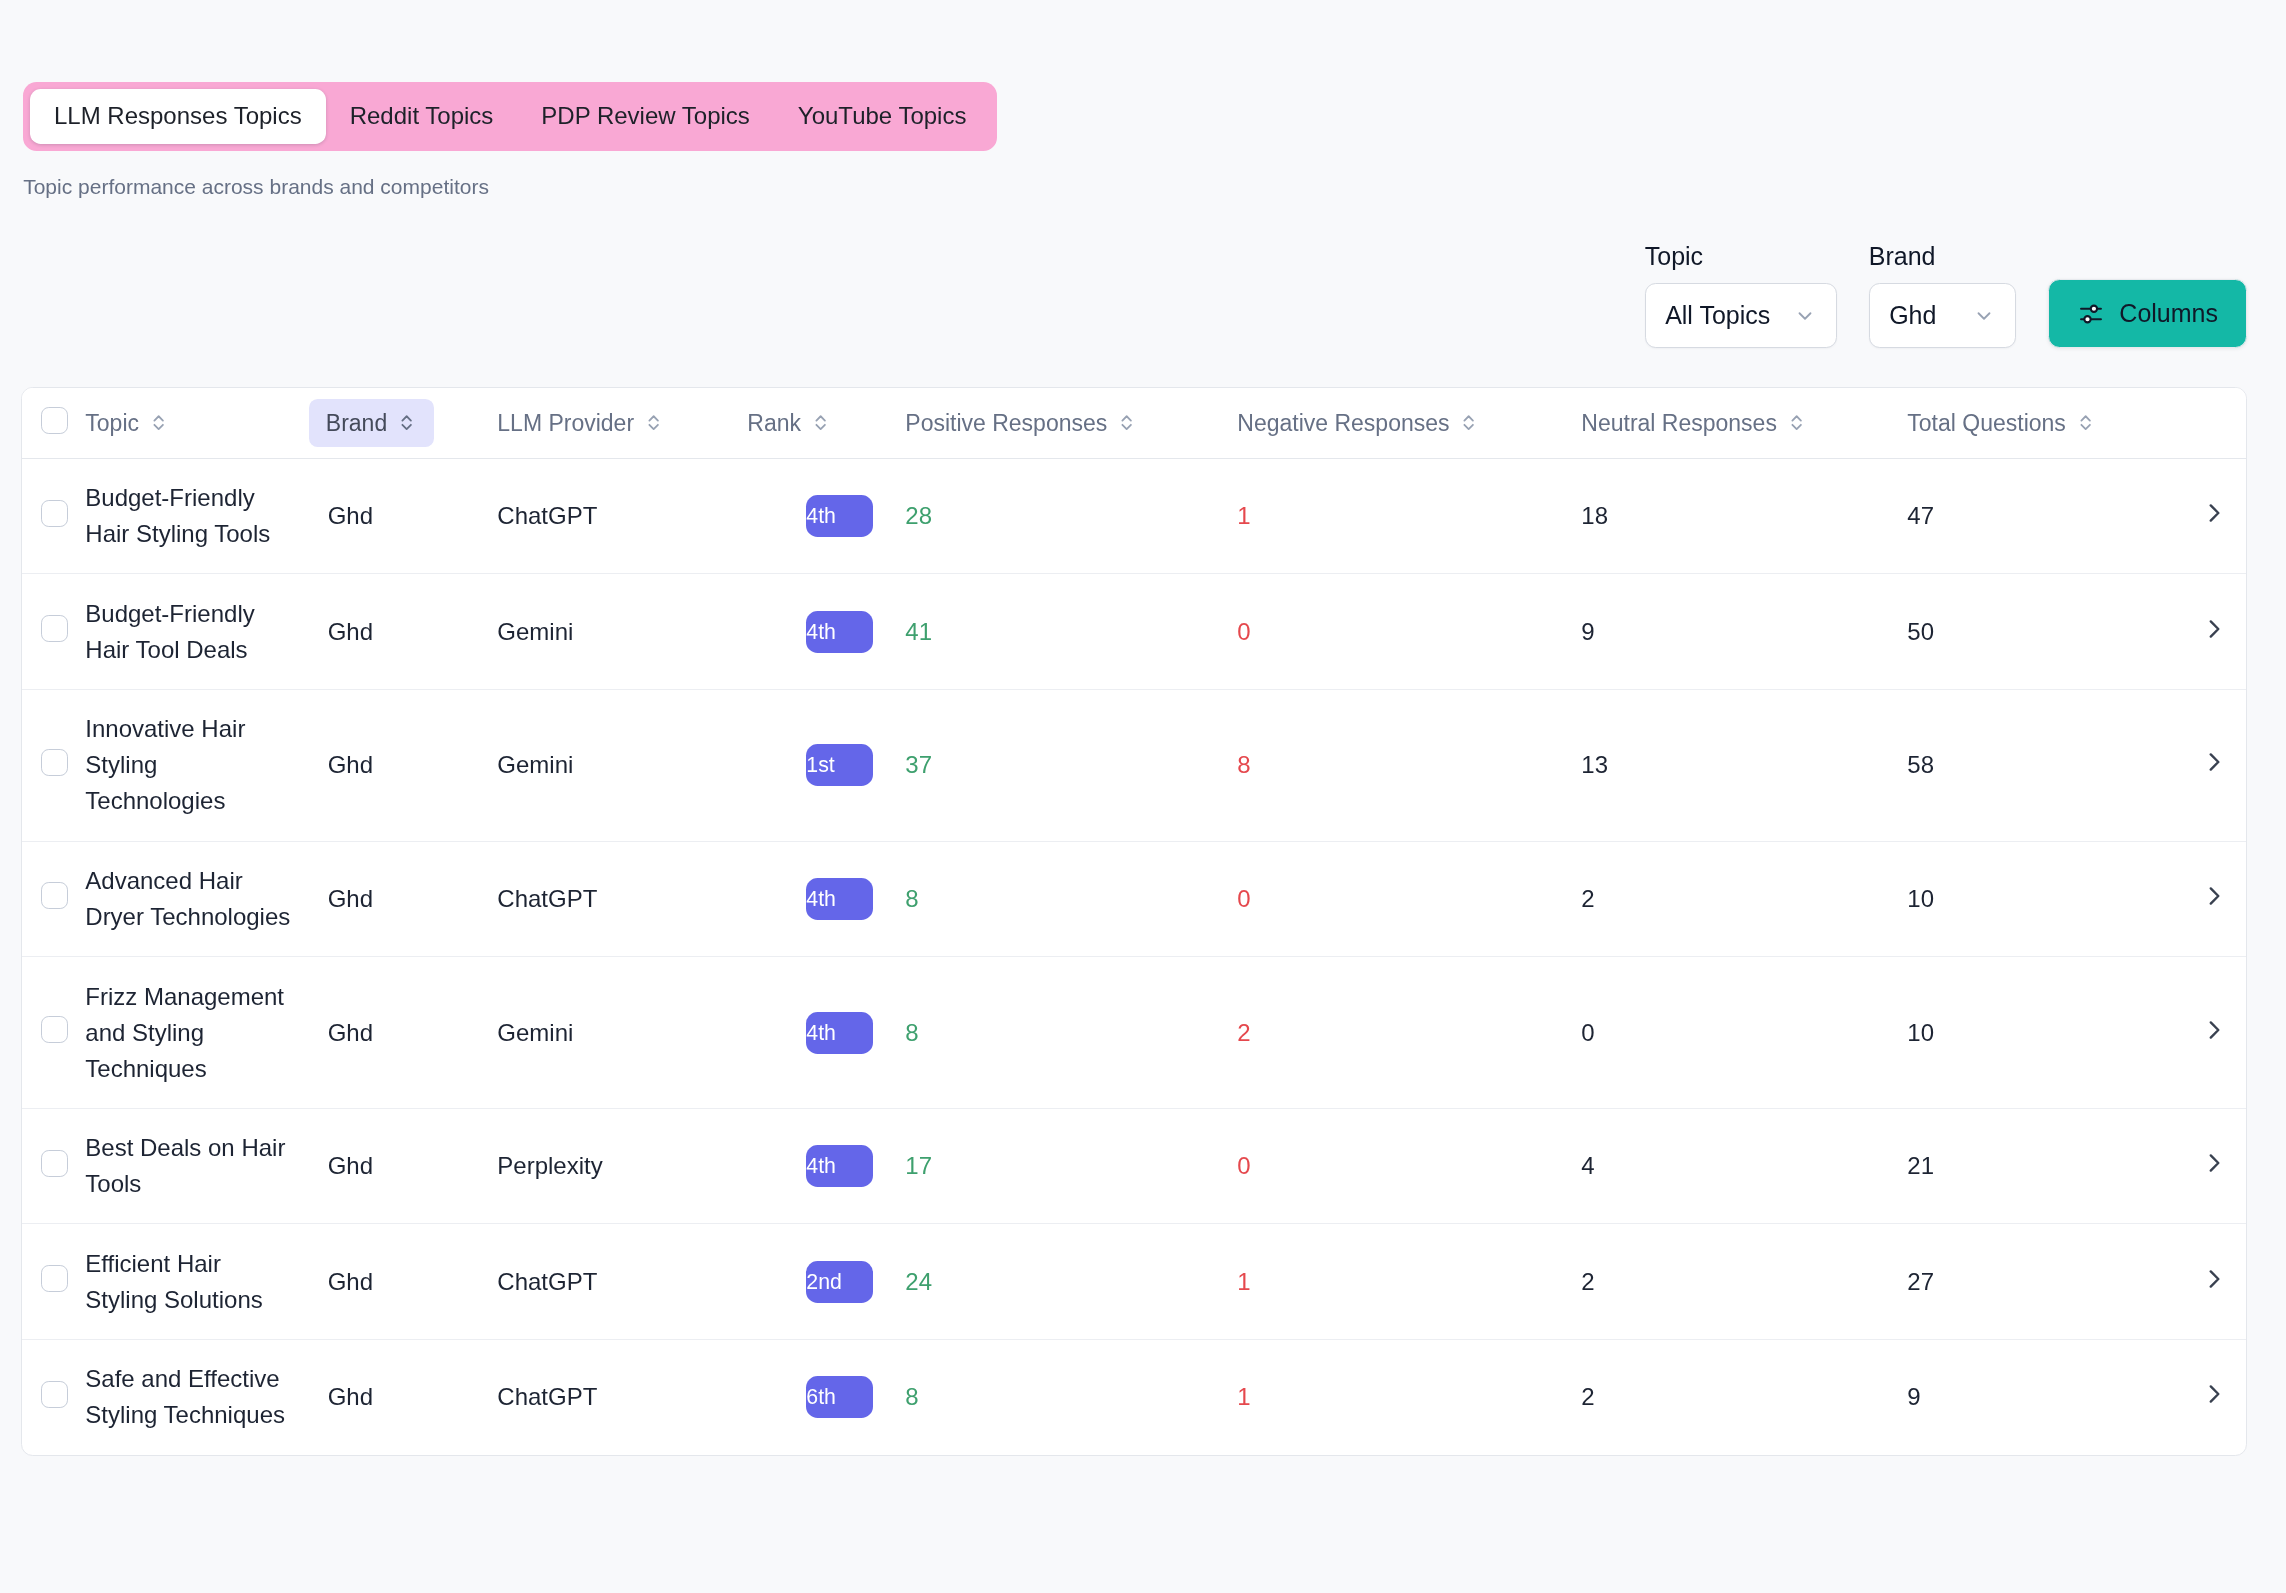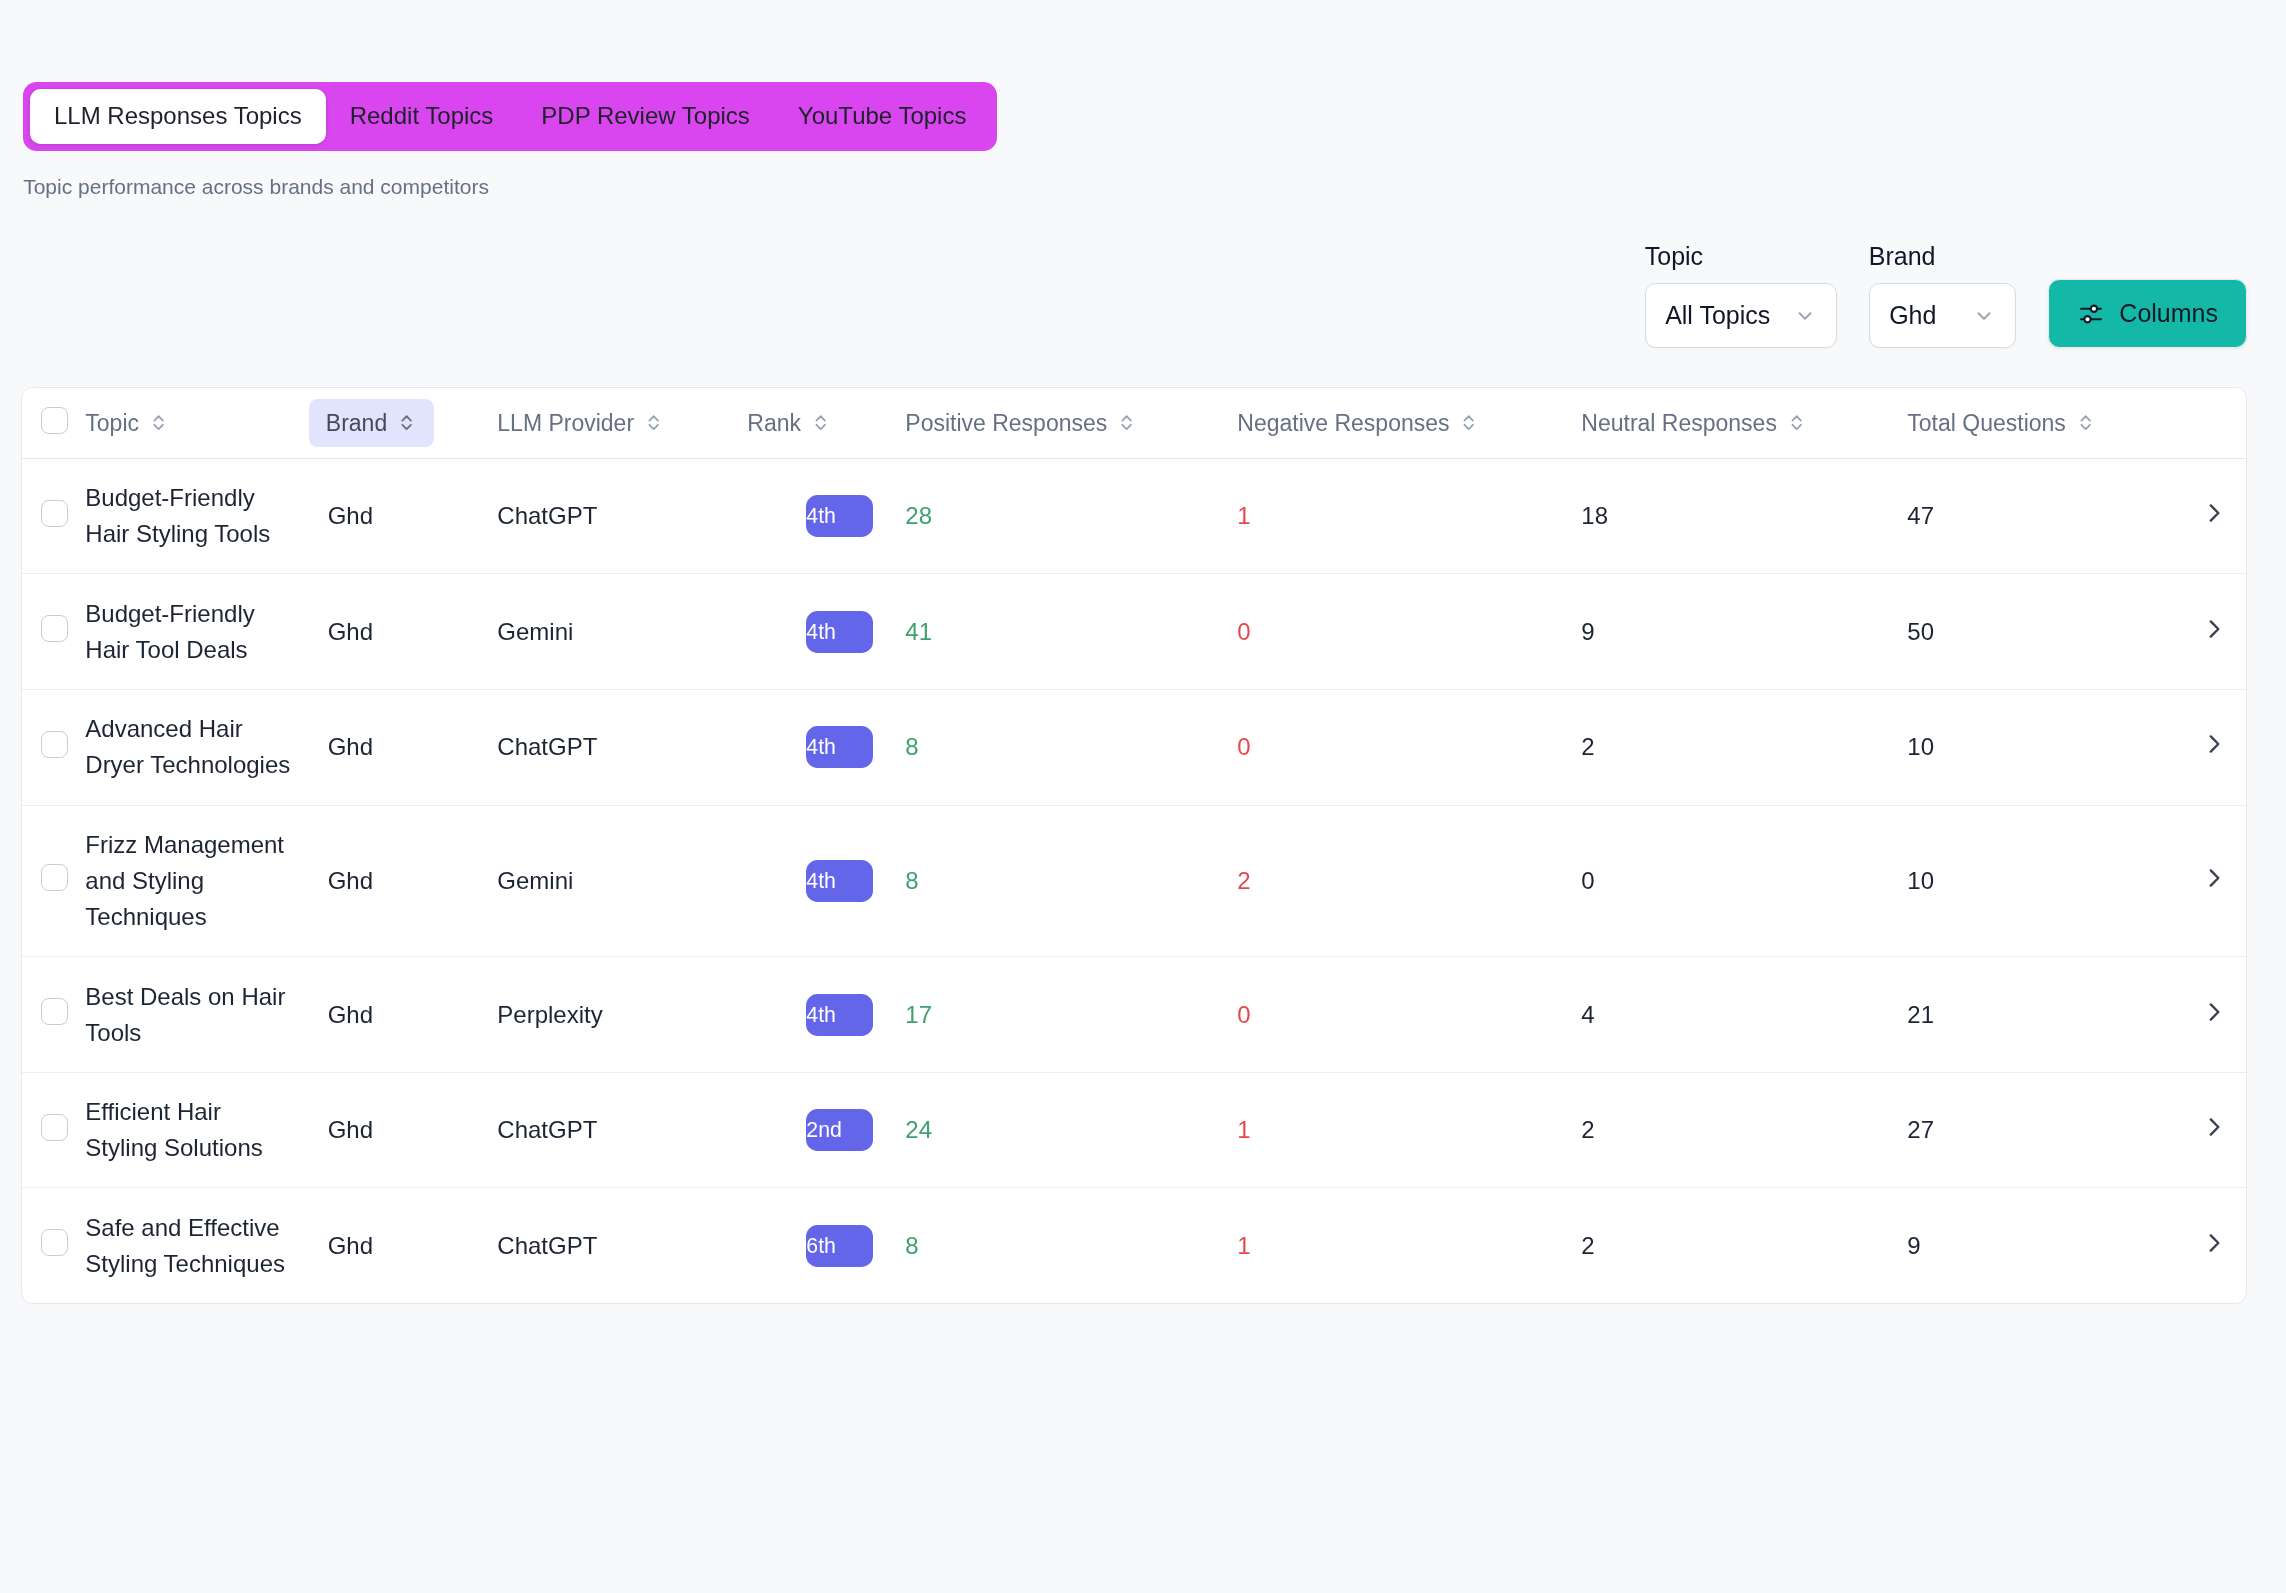--- a/index.html
+++ b/index.html
@@ -19,21 +19,21 @@
   .page{padding:45px 39px 0 21.3px;}
 
   
   .title-row{display:flex;align-items:center;gap:16.5px;margin-left:13.6px;}
   .page-title{margin:0;font-size:40px;font-weight:700;letter-spacing:-0.5px;color:#101828;}
   .help-icon{width:31px;height:31px;border:2.4px solid #667085;border-radius:50%;
     display:flex;align-items:center;justify-content:center;
     font-size:19.4px;font-weight:700;color:#667085;cursor:pointer;flex:none;}
 
   
-  .tabs{display:inline-flex;align-items:flex-start;background:#d946ef;border-radius:13.6px;padding:6.8px;margin-top:37px;margin-left:1.9px;}
+  .tabs{display:inline-flex;align-items:flex-start;background:#f9a8d4;border-radius:13.6px;padding:6.8px;margin-top:37px;margin-left:1.9px;}
   .tab{border:none;background:transparent;font-family:inherit;font-size:24px;color:#1d2129;
     padding:13.6px 24px;border-radius:10.7px;cursor:pointer;white-space:nowrap;}
   .tab.active{background:#ffffff;box-shadow:0 1px 3.9px rgba(16,24,40,.18);}
 
   .subtitle{margin-top:24px;margin-left:1.9px;font-size:21px;color:#667085;}
 
   
   .filters{display:flex;justify-content:flex-end;align-items:flex-end;gap:32px;margin-top:43px;}
   .filter-group{display:flex;flex-direction:column;gap:12.6px;}
   .filter-label{font-size:25px;color:#101828;}
@@ -239,20 +239,34 @@
     <td class="t-right p-pos pos">41</td>
     <td class="t-right p-neg neg">0</td>
     <td class="t-right p-neu">9</td>
     <td class="t-right p-tot">50</td>
     <td class="c-chev"><svg class="chev-right" viewBox="0 0 24 24">
                 <path d="M9 5l7 7-7 7"></path>
               </svg></td>
   </tr>
           <tr>
     <td class="c-check"><span class="checkbox"></span></td>
+    <td class="c-topic"><span class="topic-text">Innovative Hair Styling Technologies</span></td>
+    <td class="c-brand">Ghd</td>
+    <td class="c-llm">Gemini</td>
+    <td class="c-rank"><span class="rank-badge">1st</span></td>
+    <td class="t-right p-pos pos">37</td>
+    <td class="t-right p-neg neg">8</td>
+    <td class="t-right p-neu">13</td>
+    <td class="t-right p-tot">58</td>
+    <td class="c-chev"><svg class="chev-right" viewBox="0 0 24 24">
+                <path d="M9 5l7 7-7 7"></path>
+              </svg></td>
+  </tr>
+          <tr>
+    <td class="c-check"><span class="checkbox"></span></td>
     <td class="c-topic"><span class="topic-text">Advanced Hair Dryer Technologies</span></td>
     <td class="c-brand">Ghd</td>
     <td class="c-llm">ChatGPT</td>
     <td class="c-rank"><span class="rank-badge">4th</span></td>
     <td class="t-right p-pos pos">8</td>
     <td class="t-right p-neg neg">0</td>
     <td class="t-right p-neu">2</td>
     <td class="t-right p-tot">10</td>
     <td class="c-chev"><svg class="chev-right" viewBox="0 0 24 24">
                 <path d="M9 5l7 7-7 7"></path>

